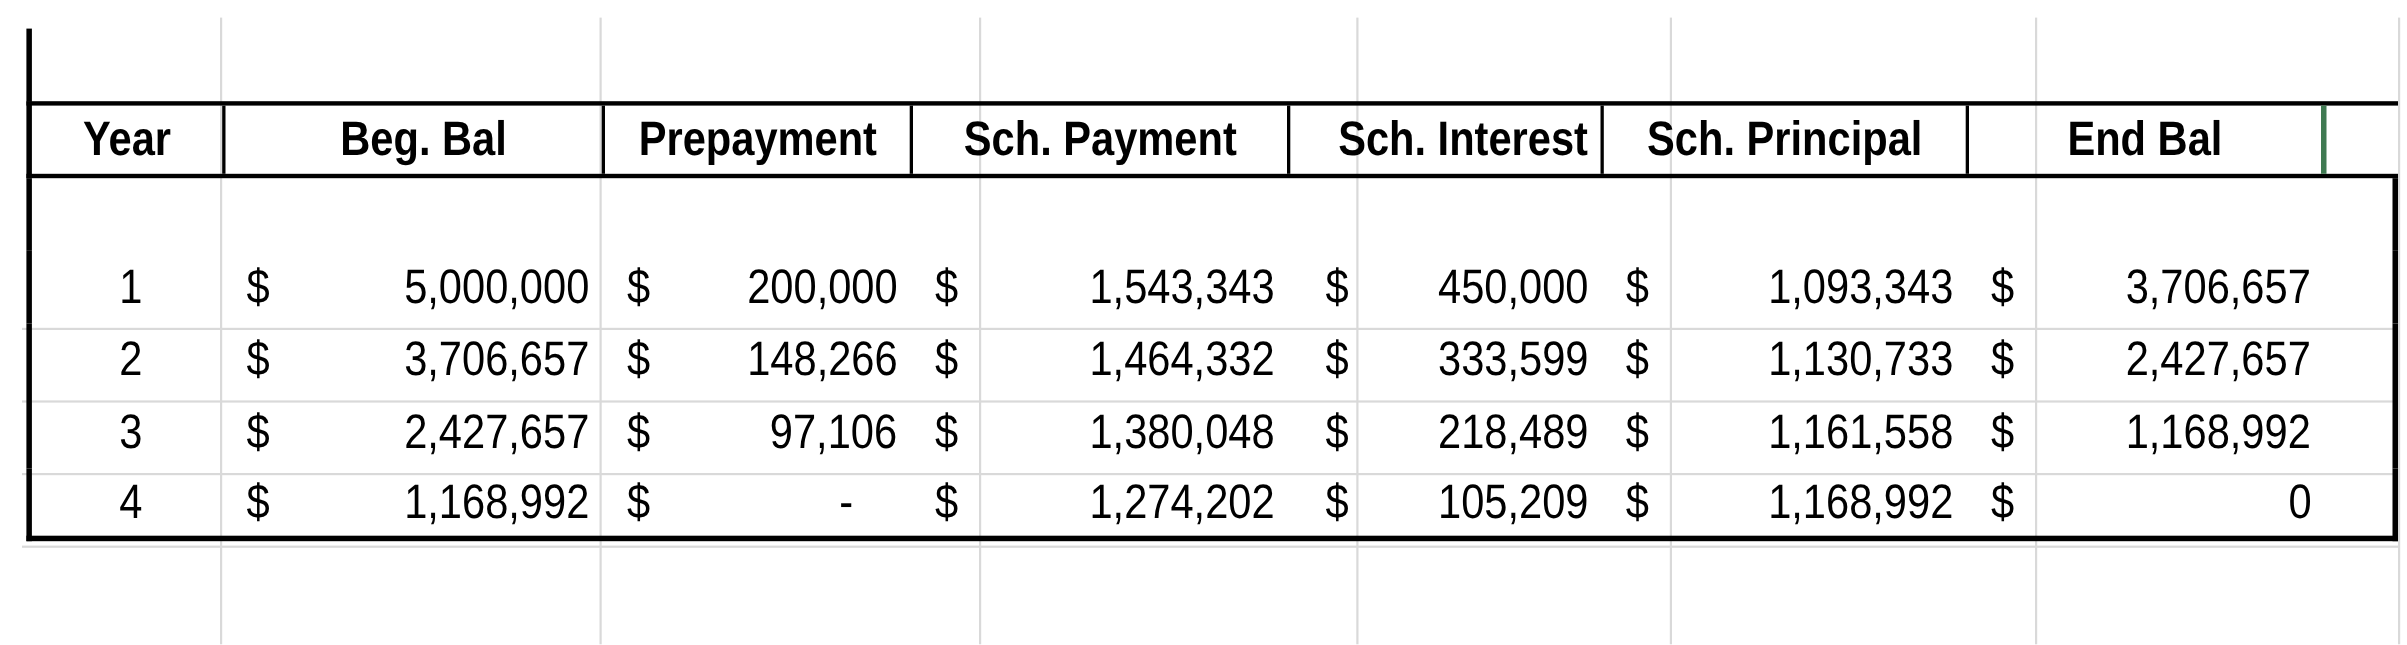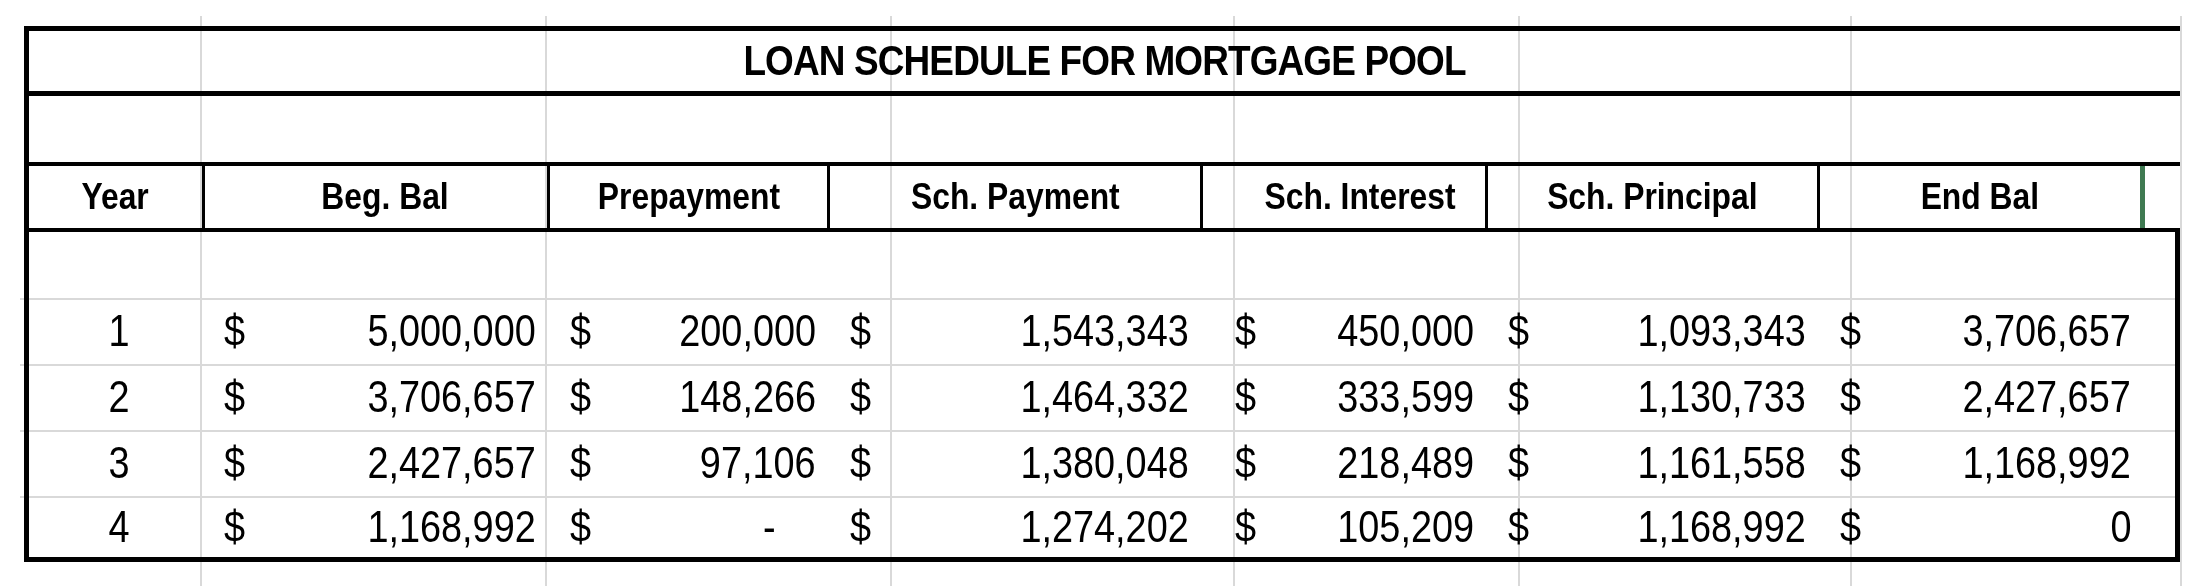--- a/index.html
+++ b/index.html
@@ -72,21 +72,21 @@
     }
     .header-row {
       height: 70px;
       border-top: 4px solid #000;
       border-bottom: 4px solid #000;
       border-left: 5px solid #000;
     }
     .header-row .cell {
       justify-content: center;
       font-weight: bold;
-      font-size: 37px;
+      font-size: 44px;
       border-right: 3px solid #000;
     }
     .header-row .cell span {
       display: inline-block;
       transform: scaleX(0.86);
       white-space: nowrap;
     }
     .header-row .cell.last {
       border-right: 5px solid #3f7a52;
     }
@@ -114,21 +114,21 @@
     }
     .data-row .cell .dollar {
       display: inline-block;
       transform: scaleX(0.86);
       transform-origin: left center;
     }
     .c-year { width: 176px; justify-content: center; }
     .c-money { justify-content: space-between; padding-left: 20px; padding-right: 14px; }
     .c-beg { width: 345px; padding-left: 19px; }
     .c-prep { width: 280px; }
-    .c-pay { width: 373px; }
+    .c-pay { width: 343px; }
     .c-int { width: 285px; padding-left: 32px; }
     .c-prin { width: 332px; }
     .c-end { width: 325px; }
     .header-row .c-year { width: 176px; }
   </style>
 </head>
 <body>
 
 <div class="gridline-v" style="left:200px"></div>
 <div class="gridline-v" style="left:545px"></div>
@@ -137,25 +137,20 @@
 <div class="gridline-v" style="left:1518px"></div>
 <div class="gridline-v" style="left:1850px"></div>
 <div class="gridline-v" style="left:2180px"></div>
 <div class="gridline-h" style="top:298px;width:2160px"></div>
 <div class="gridline-h" style="top:364px;width:2160px"></div>
 <div class="gridline-h" style="top:430px;width:2160px"></div>
 <div class="gridline-h" style="top:496px;width:2160px"></div>
 
 <div class="sheet">
 
-  <div class="row title-row">
-    <div class="title-text">
-      <span>LOAN SCHEDULE FOR MORTGAGE POOL</span>
-    </div>
-  </div>
 
   <div class="row blank-row"></div>
 
   <div class="row header-row">
     <div class="cell c-year">
         <span>Year</span>
       </div>
     <div class="cell c-beg">
         <span>Beg. Bal</span>
       </div>

